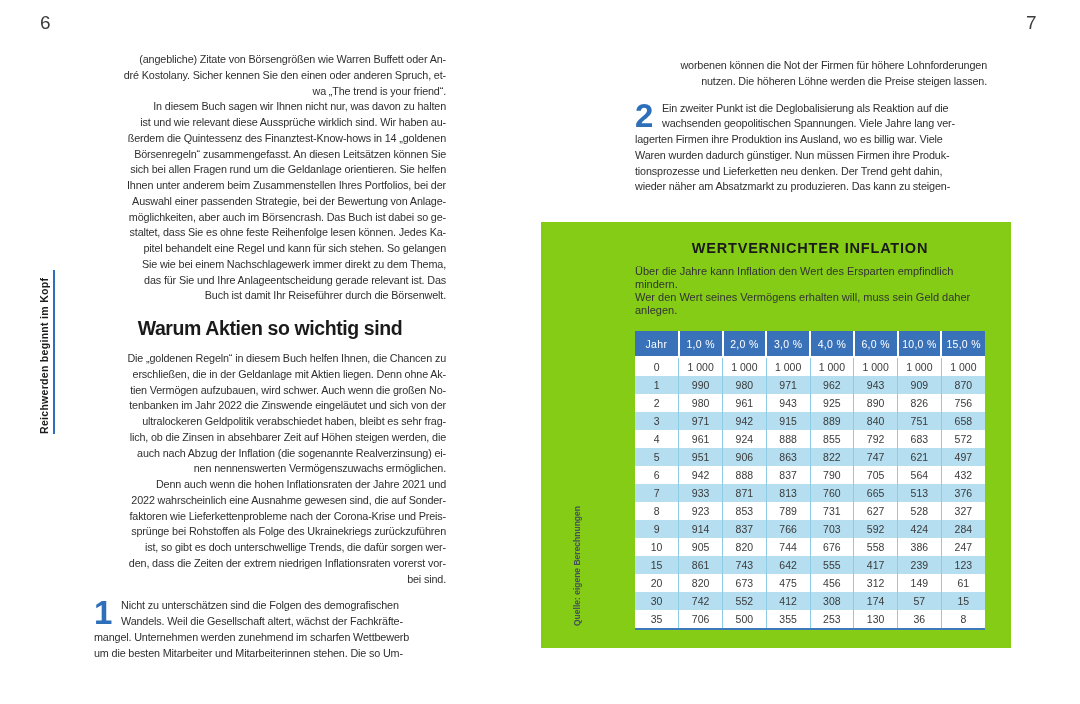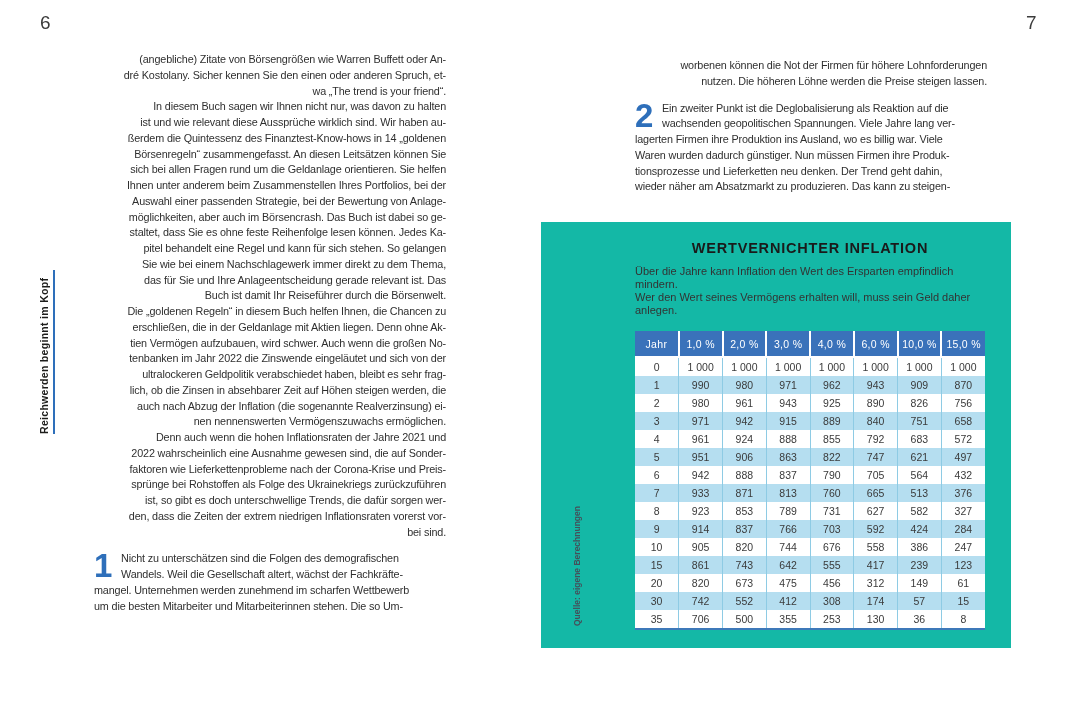--- a/index.html
+++ b/index.html
@@ -42,21 +42,21 @@
   .list-item { margin-top:11px; }
   .list-item::after { content:""; display:block; clear:both; }
   .list-num {
     float:left; width:20px; height:31px; margin-right:7px;
     font-size:33px; line-height:30px; font-weight:bold; color:#2e6fba;
   }
   .list-text { white-space:pre-line; margin:0; }
 
   .infobox {
     position:absolute; left:541px; top:222px; width:470px; height:426px;
-    background:#14b8a6;
+    background:#84cc16;
   }
   .infobox-inner { margin:18px 26px 0 94px; }
   .infobox-title {
     margin:0 0 9px 0; text-align:center;
     font-size:14.5px; font-weight:bold; letter-spacing:0.8px; color:#1a1a1a;
   }
   .infobox-subtitle {
     margin:0 0 14px 0; white-space:pre-line;
     font-size:11px; line-height:13px; color:#333333;
   }
@@ -104,20 +104,21 @@
 Börsenregeln“ zusammengefasst. An diesen Leitsätzen können Sie
 sich bei allen Fragen rund um die Geldanlage orientieren. Sie helfen
 Ihnen unter anderem beim Zusammenstellen Ihres Portfolios, bei der
 Auswahl einer passenden Strategie, bei der Bewertung von Anlage-
 möglichkeiten, aber auch im Börsencrash. Das Buch ist dabei so ge-
 staltet, dass Sie es ohne feste Reihenfolge lesen können. Jedes Ka-
 pitel behandelt eine Regel und kann für sich stehen. So gelangen
 Sie wie bei einem Nachschlagewerk immer direkt zu dem Thema,
 das für Sie und Ihre Anlageentscheidung gerade relevant ist. Das
 Buch ist damit Ihr Reiseführer durch die Börsenwelt.</p>
+  <h1 class="section-heading">Warum Aktien so wichtig sind</h1>
   <p class="para">Die „goldenen Regeln“ in diesem Buch helfen Ihnen, die Chancen zu
 erschließen, die in der Geldanlage mit Aktien liegen. Denn ohne Ak-
 tien Vermögen aufzubauen, wird schwer. Auch wenn die großen No-
 tenbanken im Jahr 2022 die Zinswende eingeläutet und sich von der
 ultralockeren Geldpolitik verabschiedet haben, bleibt es sehr frag-
 lich, ob die Zinsen in absehbarer Zeit auf Höhen steigen werden, die
 auch nach Abzug der Inflation (die sogenannte Realverzinsung) ei-
 nen nennenswerten Vermögenszuwachs ermöglichen.</p>
   <p class="para indent">Denn auch wenn die hohen Inflationsraten der Jahre 2021 und
 2022 wahrscheinlich eine Ausnahme gewesen sind, die auf Sonder-
@@ -248,21 +249,21 @@
             <td>513</td>
             <td>376</td>
           </tr>
           <tr>
             <td>8</td>
             <td>923</td>
             <td>853</td>
             <td>789</td>
             <td>731</td>
             <td>627</td>
-            <td>582</td>
+            <td>528</td>
             <td>327</td>
           </tr>
           <tr>
             <td>9</td>
             <td>914</td>
             <td>837</td>
             <td>766</td>
             <td>703</td>
             <td>592</td>
             <td>424</td>

